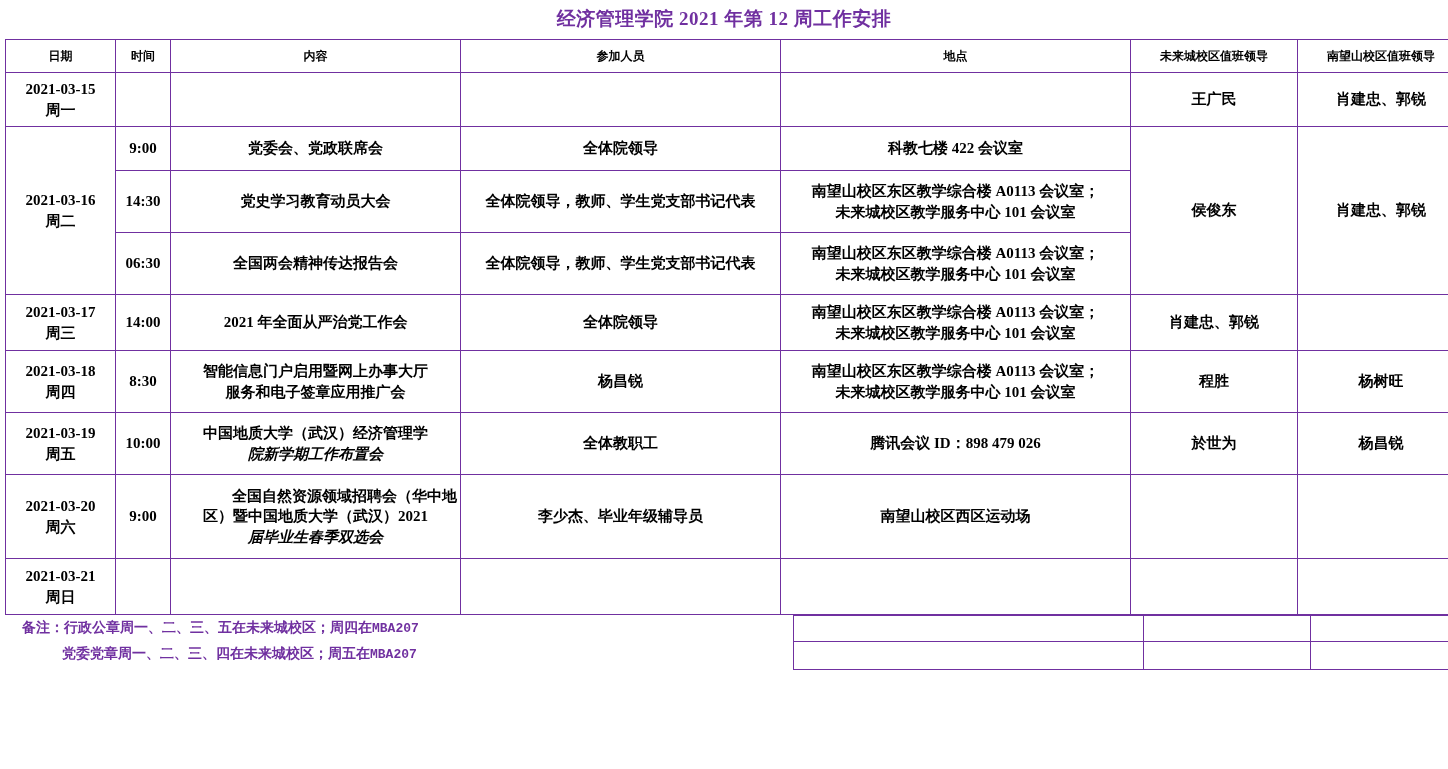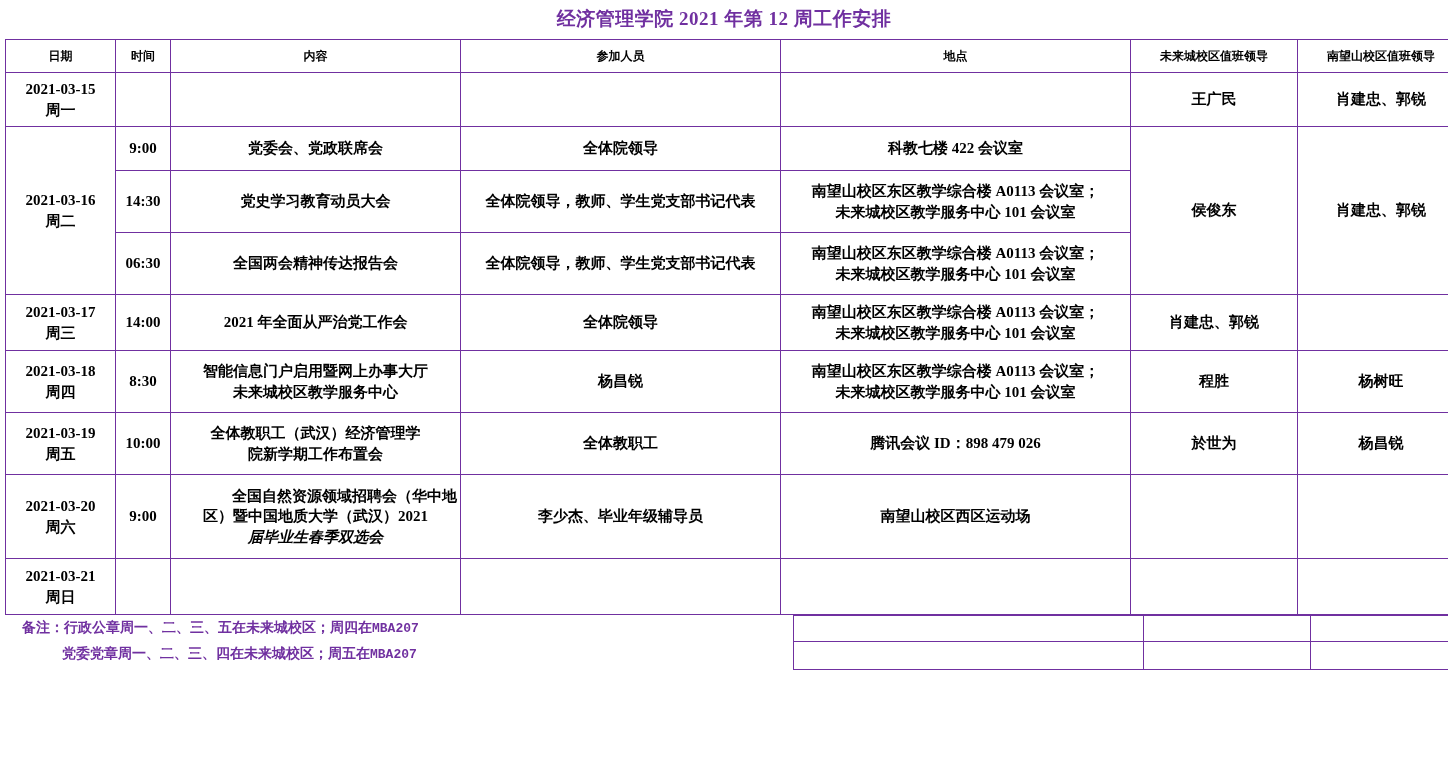--- a/index.html
+++ b/index.html
@@ -188,40 +188,40 @@
       </tr>
 
       <tr style="height:62px;">
         <td class="date-cell">
           <span class="d1">2021-03-18</span>
           <span class="d2">周四</span>
         </td>
         <td>8:30</td>
         <td>
           <span style="display:block;text-align:center;">智能信息门户启用暨网上办事大厅</span>
-          <span style="display:block;">未来城校区教学服务中心</span>
+          <span style="display:block;">服务和电子签章应用推广会</span>
         </td>
         <td>杨昌锐</td>
         <td>
           <span style="display:block;">南望山校区东区教学综合楼 A0113 会议室；</span>
           <span style="display:block;">未来城校区教学服务中心 101 会议室</span>
         </td>
         <td>程胜</td>
         <td>杨树旺</td>
       </tr>
 
       <tr style="height:62px;">
         <td class="date-cell">
           <span class="d1">2021-03-19</span>
           <span class="d2">周五</span>
         </td>
         <td>10:00</td>
         <td>
-          <span style="display:block;">全体教职工（武汉）经济管理学</span>
-          <span style="display:block;">院新学期工作布置会</span>
+          <span style="display:block;">中国地质大学（武汉）经济管理学</span>
+          <span style="display:block;font-style:italic;">院新学期工作布置会</span>
         </td>
         <td>全体教职工</td>
         <td>腾讯会议 ID：898 479 026</td>
         <td>於世为</td>
         <td>杨昌锐</td>
       </tr>
 
       <tr style="height:84px;">
         <td class="date-cell">
           <span class="d1">2021-03-20</span>

